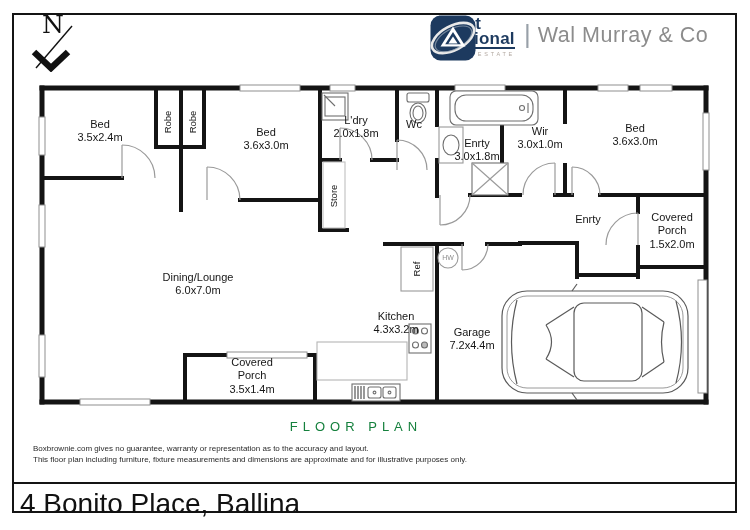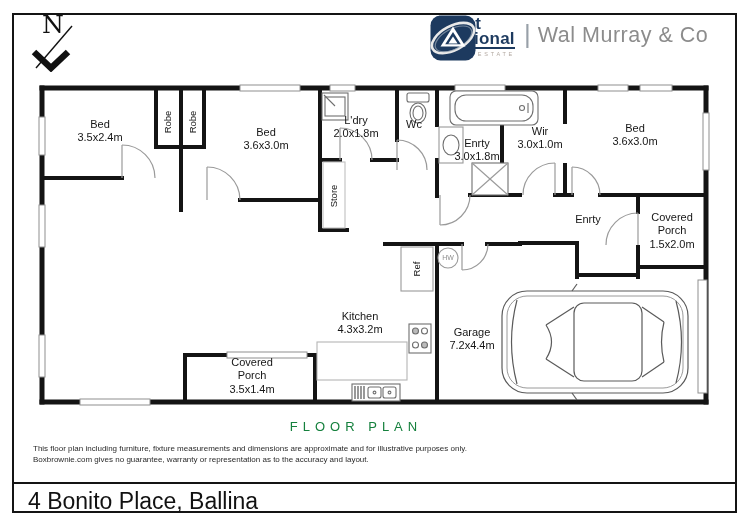--- a/index.html
+++ b/index.html
@@ -11,21 +11,21 @@
   .label{position:absolute;transform:translate(-50%,-50%);text-align:center;
          font-size:11px;line-height:1.22;white-space:nowrap;}
   .label span{display:block;}
   .rot{transform:translate(-50%,-50%) rotate(-90deg);font-size:9.5px;}
   .hw-label{font-size:7px;color:#8f8f8f;}
   #floor-plan-title{position:absolute;left:356px;top:426px;transform:translate(-50%,-50%);
          font-size:13px;letter-spacing:5px;color:#15803d;}
   #north{position:absolute;left:28px;top:10px;width:56px;height:62px;}
   #north .n{position:absolute;left:14px;top:0;font-family:"DejaVu Serif",serif;font-size:25px;color:#111;}
   #disclaimer{position:absolute;left:33px;top:444px;font-size:8px;line-height:1.35;color:#2a2a2a;}
-  #address{position:absolute;left:28px;top:488px;font-size:23px;color:#111;}
+  #address{position:absolute;left:20px;top:488px;font-size:28px;color:#111;}
   
   #logo{position:absolute;left:430px;top:15px;display:flex;align-items:center;}
   #logo .vrule{width:1px;height:42px;background:#d5d5d5;margin:0 8px 0 9px;}
   .brand{display:flex;flex-direction:column;}
   .brand .b1,.brand .b2{font-size:17px;font-weight:bold;color:#1d3a5f;line-height:15px;letter-spacing:.2px;}
   .brand .b2{border-bottom:2px solid #1d3a5f;padding-bottom:1px;}
   .brand .b3{font-size:5.5px;letter-spacing:2.8px;color:#b3a9a1;margin-top:2px;}
   .logo-sep{font-size:26px;font-weight:200;color:#98a0a8;margin:0 7px 4px 9px;}
   .agency{font-size:21.5px;color:#8c8c8c;letter-spacing:.5px;margin-bottom:2px;text-align:right;}
 </style>
@@ -248,37 +248,41 @@
     <span>Bed</span>
     <span>3.6x3.0m</span>
   </div>
   <div class="label rot" style="left:334px;top:196px">Store</div>
   <div class="label" style="left:588px;top:220px">Enrty</div>
   <div class="label" style="left:672px;top:231px">
     <span>Covered</span>
     <span>Porch</span>
     <span>1.5x2.0m</span>
   </div>
+  <div class="label" style="left:198px;top:284px">
+    <span>Dining/Lounge</span>
+    <span>6.0x7.0m</span>
+  </div>
   <div class="label rot" style="left:417px;top:269px">Ref</div>
   <div class="label hw-label" style="left:448px;top:258px">HW</div>
-  <div class="label" style="left:360px;top:323px">
+  <div class="label" style="left:396px;top:323px">
     <span>Kitchen</span>
     <span>4.3x3.2m</span>
   </div>
   <div class="label" style="left:472px;top:339px">
     <span>Garage</span>
     <span>7.2x4.4m</span>
   </div>
   <div class="label" style="left:252px;top:376px">
     <span>Covered</span>
     <span>Porch</span>
     <span>3.5x1.4m</span>
   </div>
 
   <div id="floor-plan-title">FLOOR PLAN</div>
   <div id="disclaimer">
+    <div>Boxbrownie.com gives no guarantee, warranty or representation as to the accuracy and layout.</div>
     <div>This floor plan including furniture, fixture measurements and dimensions are approximate and for illustrative purposes only.</div>
-    <div>Boxbrownie.com gives no guarantee, warranty or representation as to the accuracy and layout.</div>
   </div>
   <div id="footer-divider"></div>
   <div id="address">4 Bonito Place, Ballina</div>
 
 </div>
 
 </body></html>

